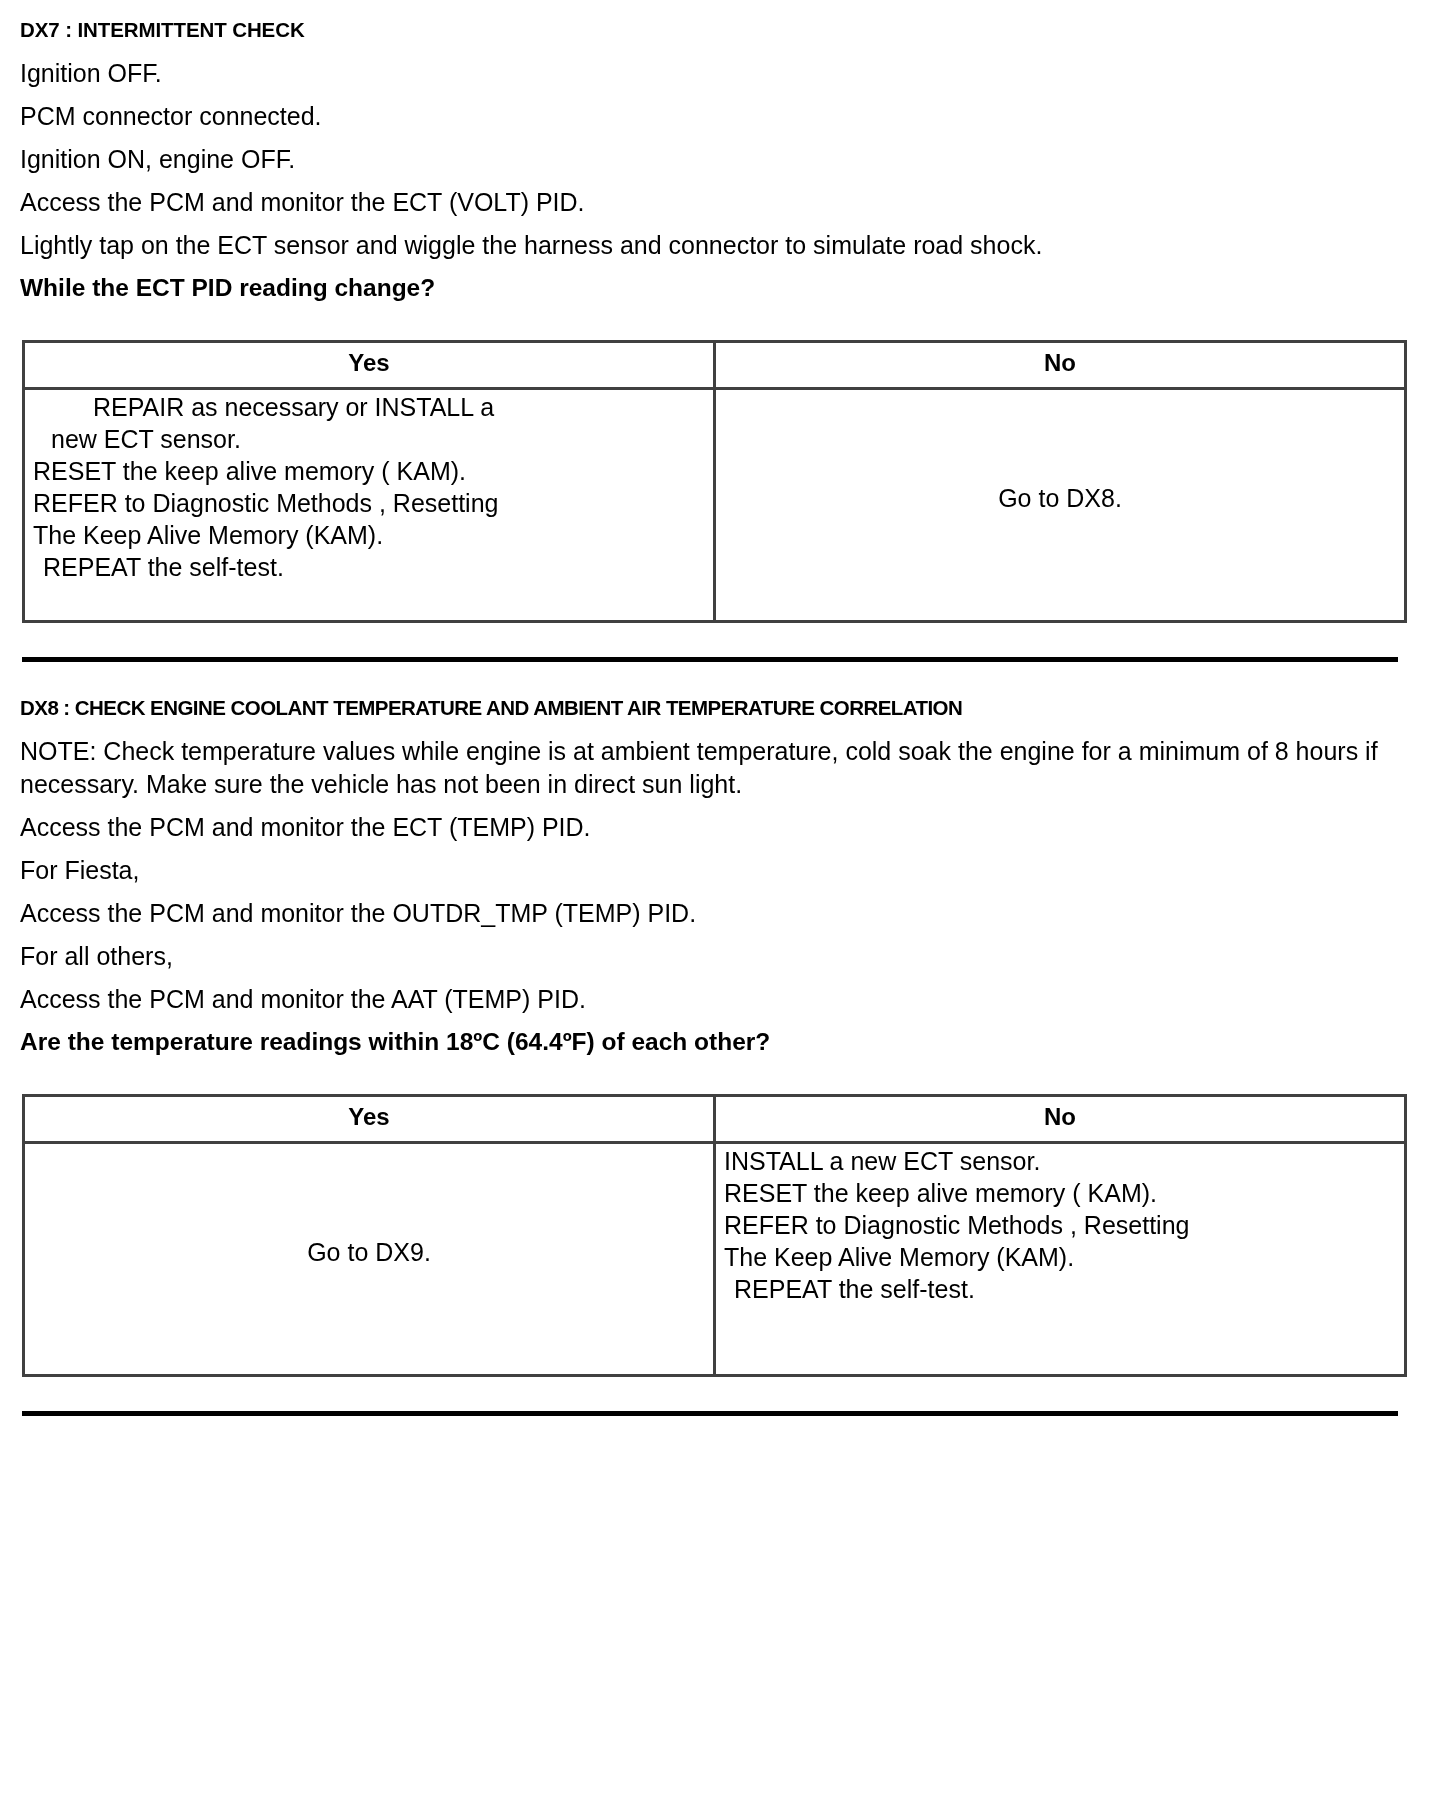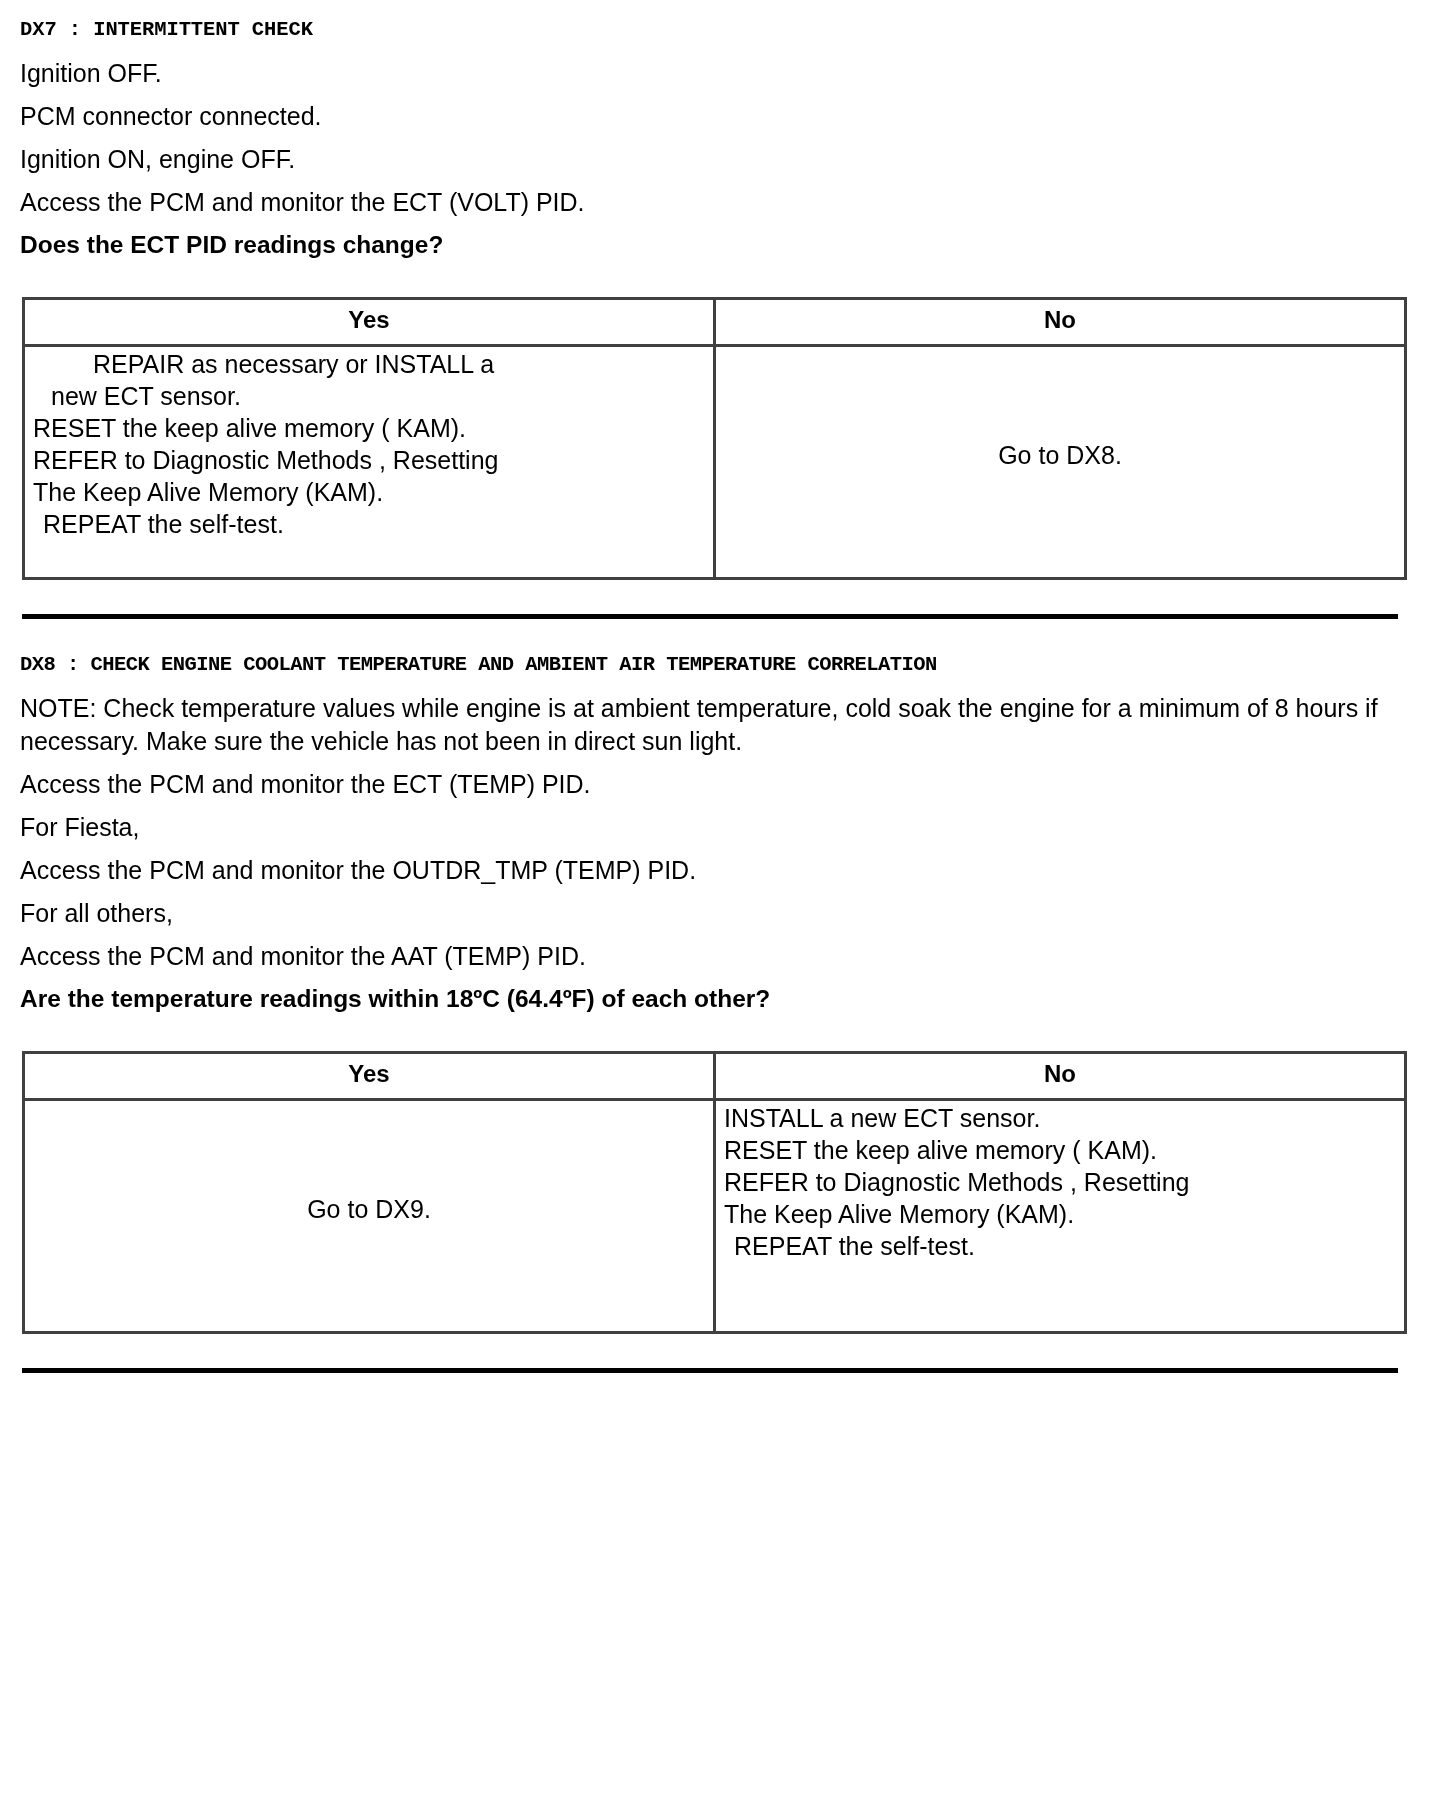--- a/index.html
+++ b/index.html
@@ -20,21 +20,20 @@
     box-sizing: border-box;
     padding: 10px 28px 0 20px;
     position: relative;
   }
   .step-heading {
     font-size: 20.5px;
     font-weight: bold;
     letter-spacing: -0.1px;
     margin: 8px 0 14px 0;
     line-height: 1.2;
-    font-family: Liberation Mono, monospace;
   }
   .step-heading.narrow {
     letter-spacing: -0.55px;
   }
   .body-line {
     font-size: 25px;
     line-height: 1.32;
     margin: 0 0 10px 0;
     font-weight: normal;
   }
@@ -95,21 +94,22 @@
 
 <div class="page">
 
   <div>
     <div class="step-heading">DX7 : INTERMITTENT CHECK</div>
 
     <p class="body-line">Ignition OFF.</p>
     <p class="body-line">PCM connector connected.</p>
     <p class="body-line">Ignition ON, engine OFF.</p>
     <p class="body-line">Access the PCM and monitor the  ECT (VOLT) PID.</p>
-    <p class="body-line bold">Does the ECT  PID readings change?</p>
+    <p class="body-line">Lightly tap on the ECT sensor and wiggle the harness and connector to simulate road shock.</p>
+    <p class="body-line bold">While the ECT  PID reading change?</p>
 
     <div class="spacer-md"></div>
 
     <table class="dtable">
       <tbody>
           <tr>
         <th class="col-yes">Yes</th>
         <th class="col-no">No</th>
       </tr>
       <tr>

